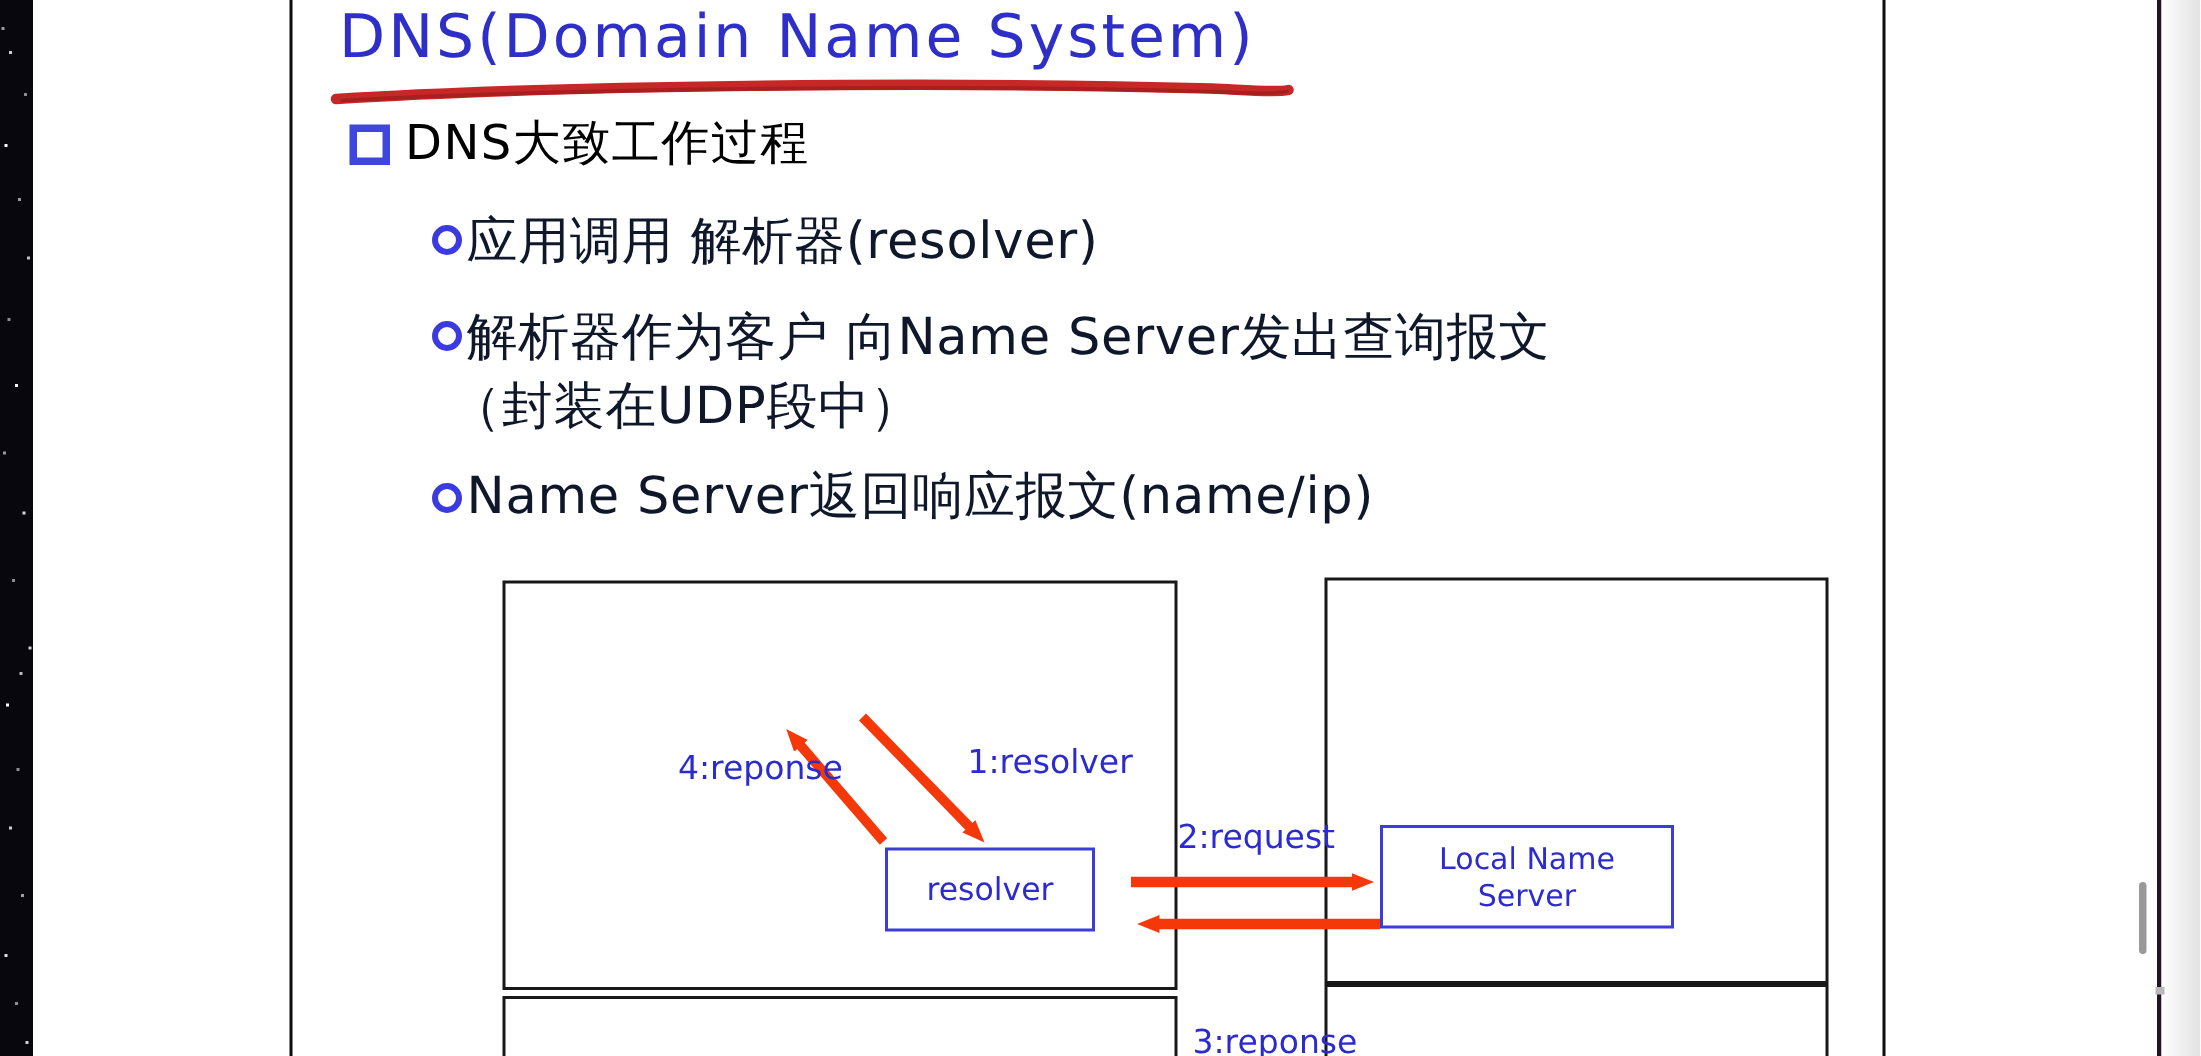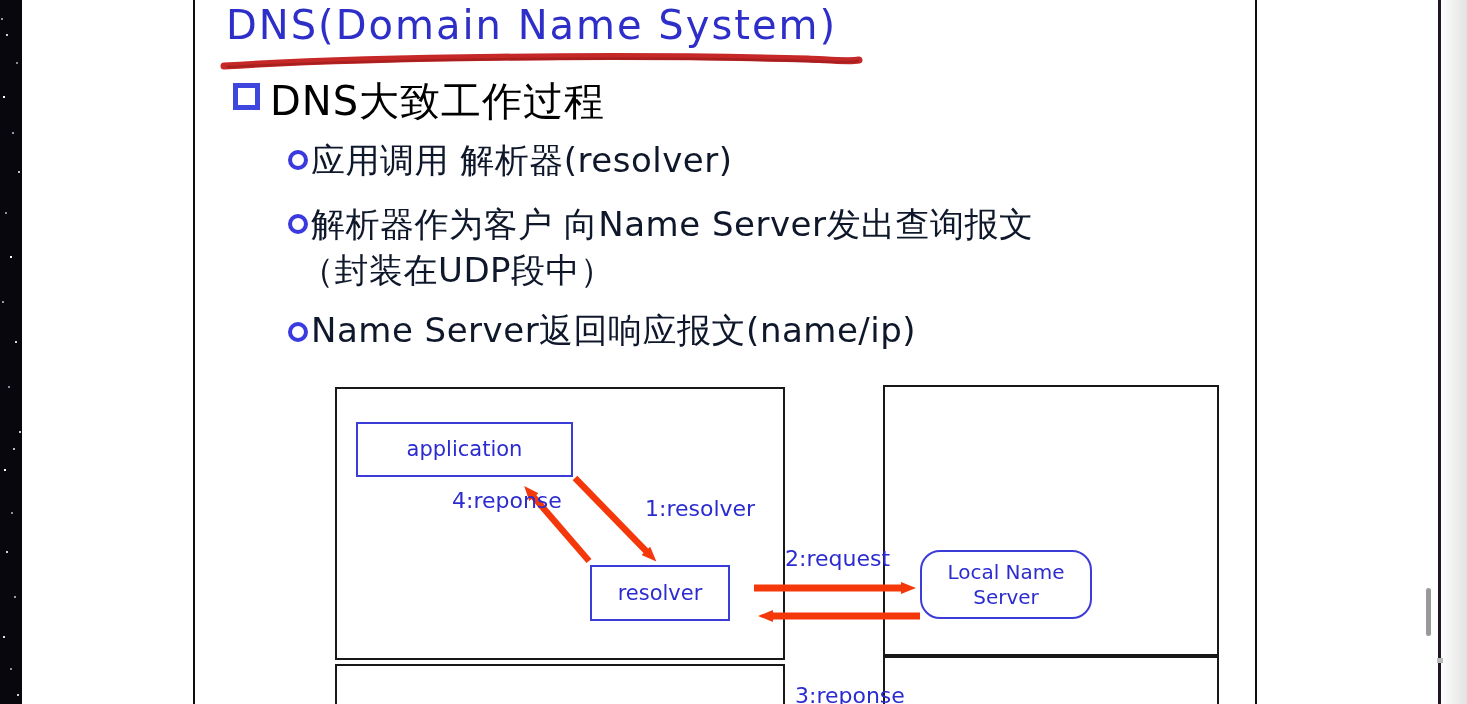--- a/index.html
+++ b/index.html
@@ -30,21 +30,21 @@
                    background:#999999; border-radius:3px; }
   .track-notch   { position:absolute; left:1437px; top:658px; width:6px; height:5px; background:#b9b9b9; }
 
   
   .title { position:absolute; left:226px; top:2px; font-size:40px; letter-spacing:2px;
            color:#2e2ec8; white-space:nowrap; }
   .underline-svg { position:absolute; left:218px; top:50px; }
 
   .bullet-square { position:absolute; left:233px; top:83px; width:27px; height:27px;
                    border:5px solid #3f46dd; background:#ffffff; }
-  .bullet-main-text { position:absolute; left:270px; top:74px; font-size:40px; color:#000;
+  .bullet-main-text { position:absolute; left:270px; top:74px; font-size:32px; color:#000;
                       letter-spacing:1px; white-space:nowrap; }
 
   .ring { position:absolute; width:20px; height:20px; border:4px solid #3a3ae0; border-radius:50%;
           background:#fff; }
   .ring.r1 { left:288px; top:150px; }
   .ring.r2 { left:288px; top:214px; }
   .ring.r3 { left:288px; top:322px; }
 
   .sub { position:absolute; left:311px; font-size:34px; color:#0f172a; white-space:nowrap; letter-spacing:0.5px; }
   .sub.s1 { top:138px; }
@@ -57,29 +57,29 @@
   .hr-cu { left:335px; top:387px; width:450px; height:273px; }
   .hr-cl { left:335px; top:664px; width:450px; height:60px; }
   .hr-su { left:883px; top:385px; width:336px; height:271px; }
   .hr-sl { left:883px; top:656px; width:336px; height:58px; }
 
   .node-box { position:absolute; border:2px solid #3c3cd8; background:#ffffff; color:#2b2bd0;
               display:flex; align-items:center; justify-content:center; text-align:center;
               font-size:21px; line-height:1.25; }
   .nb-app { left:356px; top:422px; width:217px; height:55px; }
   .nb-res { left:590px; top:565px; width:140px; height:56px; }
-  .nb-lns { left:920px; top:550px; width:172px; height:69px; font-size:20px;border-radius:20px; }
+  .nb-lns { left:920px; top:550px; width:196px; height:69px; font-size:20px; }
 
   .arrows-svg { position:absolute; left:320px; top:378px; z-index:5; }
 
   .flow-label { position:absolute; font-size:22px; color:#2b2bd0; white-space:nowrap; z-index:6; }
   .fl-1 { left:645px; top:496px; }
   .fl-2 { left:785px; top:534px;margin-top:12px; }
   .fl-3 { left:795px; top:639px;margin-top:44px; }
-  .fl-4 { left:452px; top:488px; }
+  .fl-4 { left:452px; top:500px; }
 </style>
 </head>
 <body>
 
 <div class="screen">
 
   <div class="starfield"></div>
   <div class="v-border left"></div>
   <div class="v-border right"></div>
   <div class="right-divider"></div>
@@ -104,23 +104,20 @@
   <div class="sub s2b">（封装在UDP段中）</div>
 
   <div class="ring r3"></div>
   <div class="sub s3">Name Server返回响应报文(name/ip)</div>
 
   <div class="host-rect hr-cu"></div>
   <div class="host-rect hr-cl"></div>
   <div class="host-rect hr-su"></div>
   <div class="host-rect hr-sl"></div>
 
-  <div class="node-box nb-app">
-    <span>application</span>
-  </div>
   <div class="node-box nb-res">
     <span>resolver</span>
   </div>
   <div class="node-box nb-lns">
     <span>
       <span>Local Name</span><br>
       <span>Server</span>
     </span>
   </div>
 

